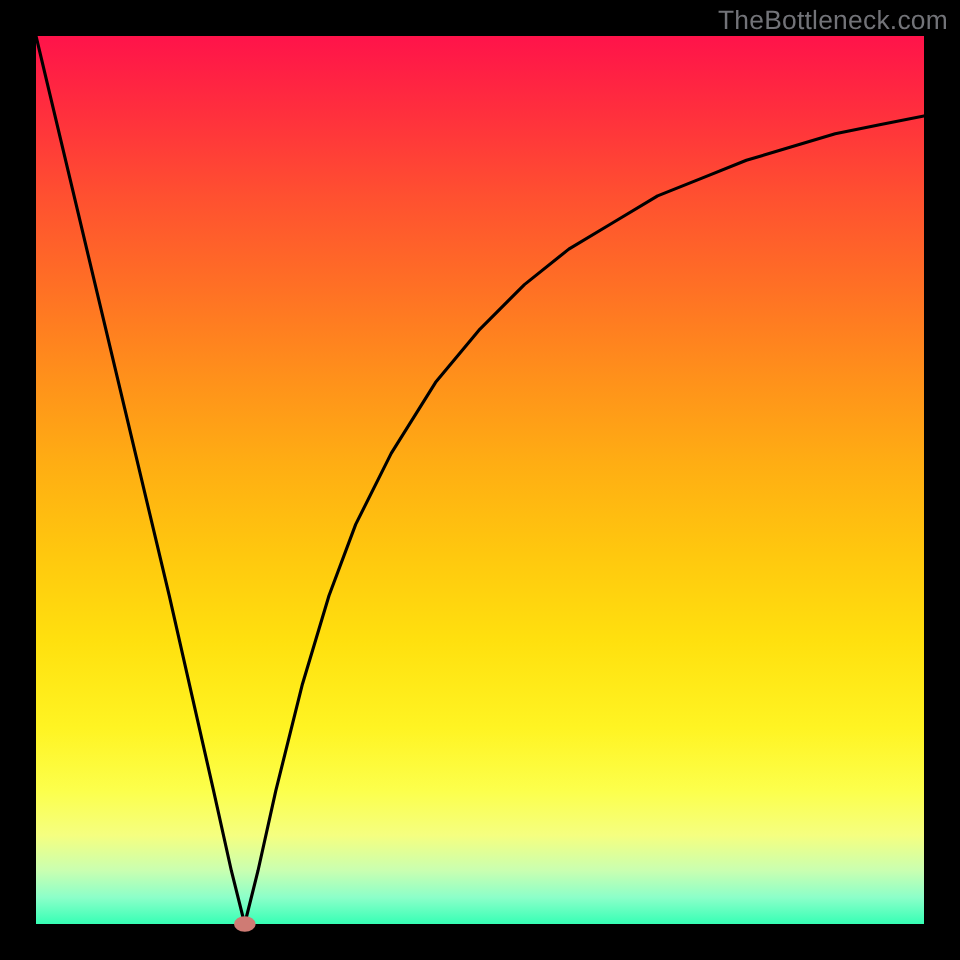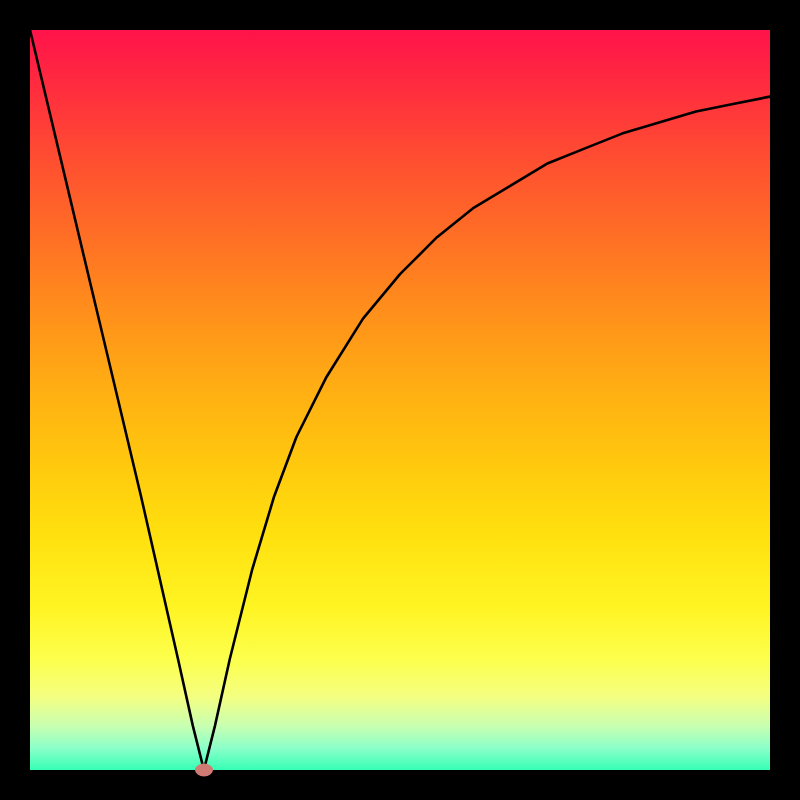--- a/index.html
+++ b/index.html
@@ -55,19 +55,20 @@
     height: 13px;
     border-radius: 50%;
     background: #cf7b74;
     transform: translate(-50%, -50%);
   }
 </style>
 </head>
 <body>
 
 <div class="frame">
+  <div class="watermark">TheBottleneck.com</div>
   <div class="plot-area">
     <svg class="curve-layer" viewBox="0 0 740 740" preserveAspectRatio="none">
       <path id="curve-path" fill="none" stroke="#000" stroke-width="2.6" stroke-linejoin="round" stroke-linecap="round" d="M0.00 0.00 L37.00 155.40 L74.00 310.80 L111.00 466.20 L148.00 629.00 L162.80 695.60 L173.90 740.00 L185.00 695.60 L199.80 629.00 L222.00 540.20 L244.20 466.20 L266.40 407.00 L296.00 347.80 L333.00 288.60 L370.00 244.20 L407.00 207.20 L444.00 177.60 L481.00 155.40 L518.00 133.20 L555.00 118.40 L592.00 103.60 L629.00 92.50 L666.00 81.40 L703.00 74.00 L740.00 66.60"></path>
     </svg>
     <div id="marker" class="marker" style="left: 173.9px; top: 740px;"></div>
   </div>
 </div>
 
 </body></html>

